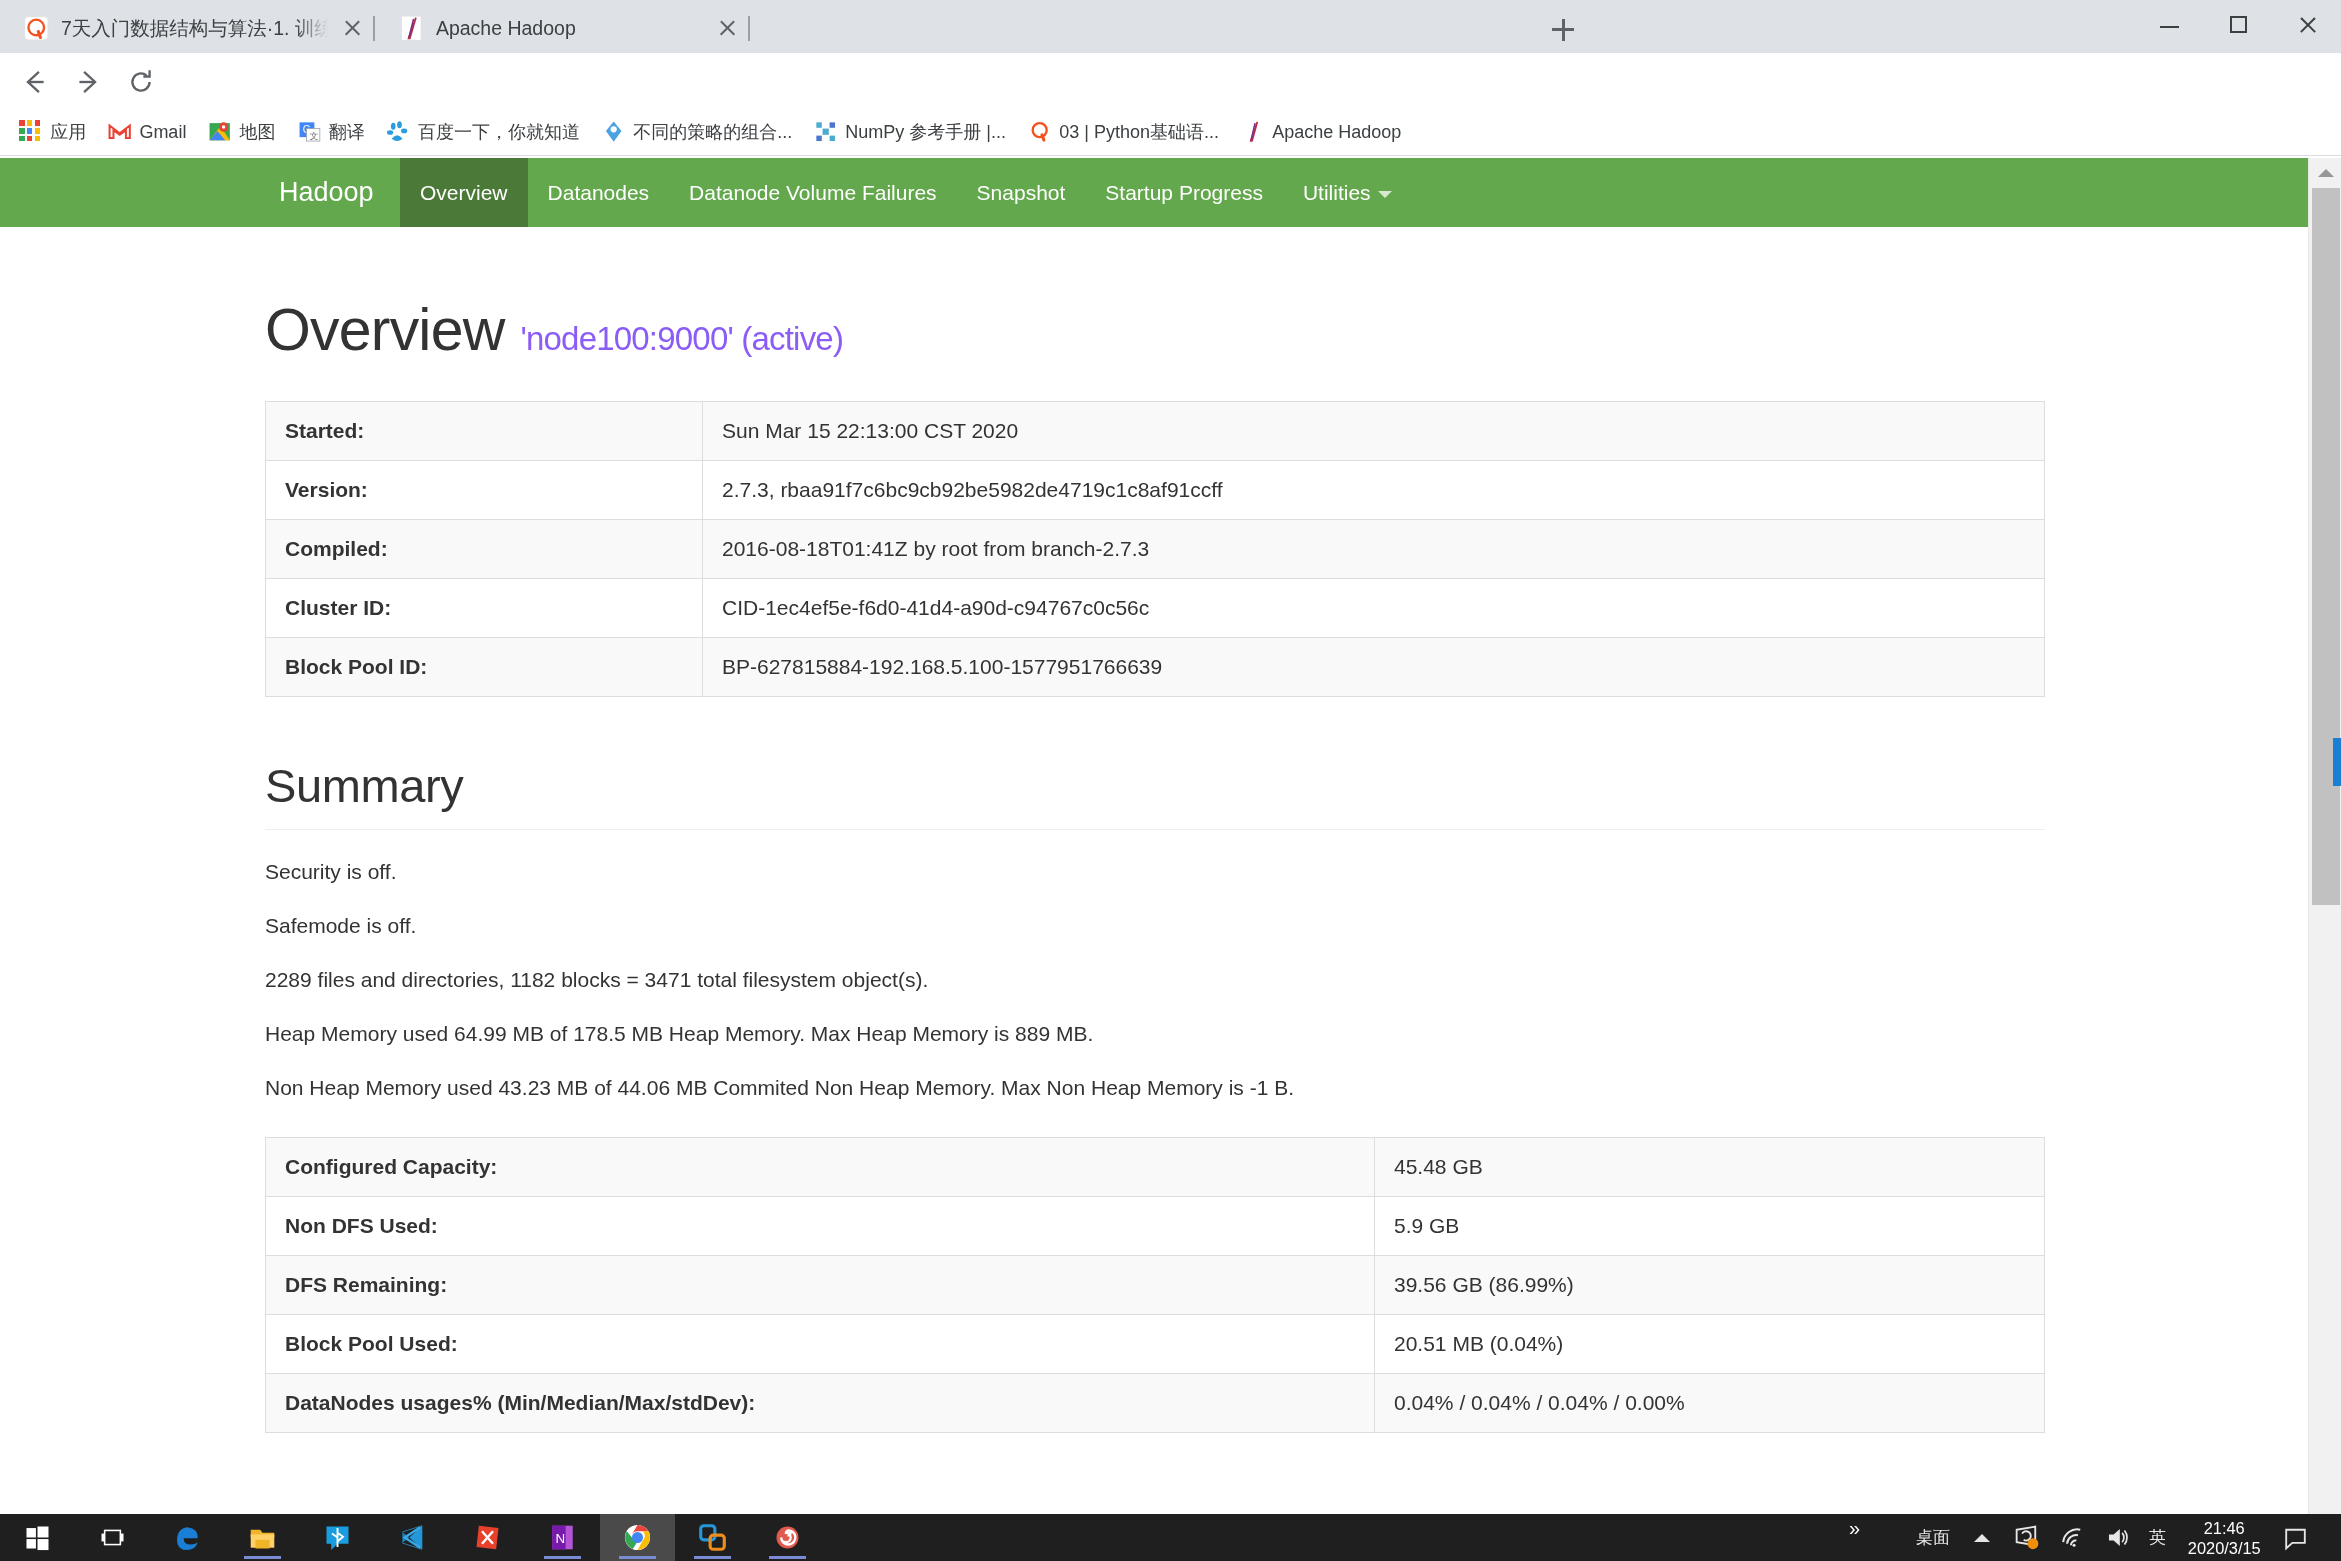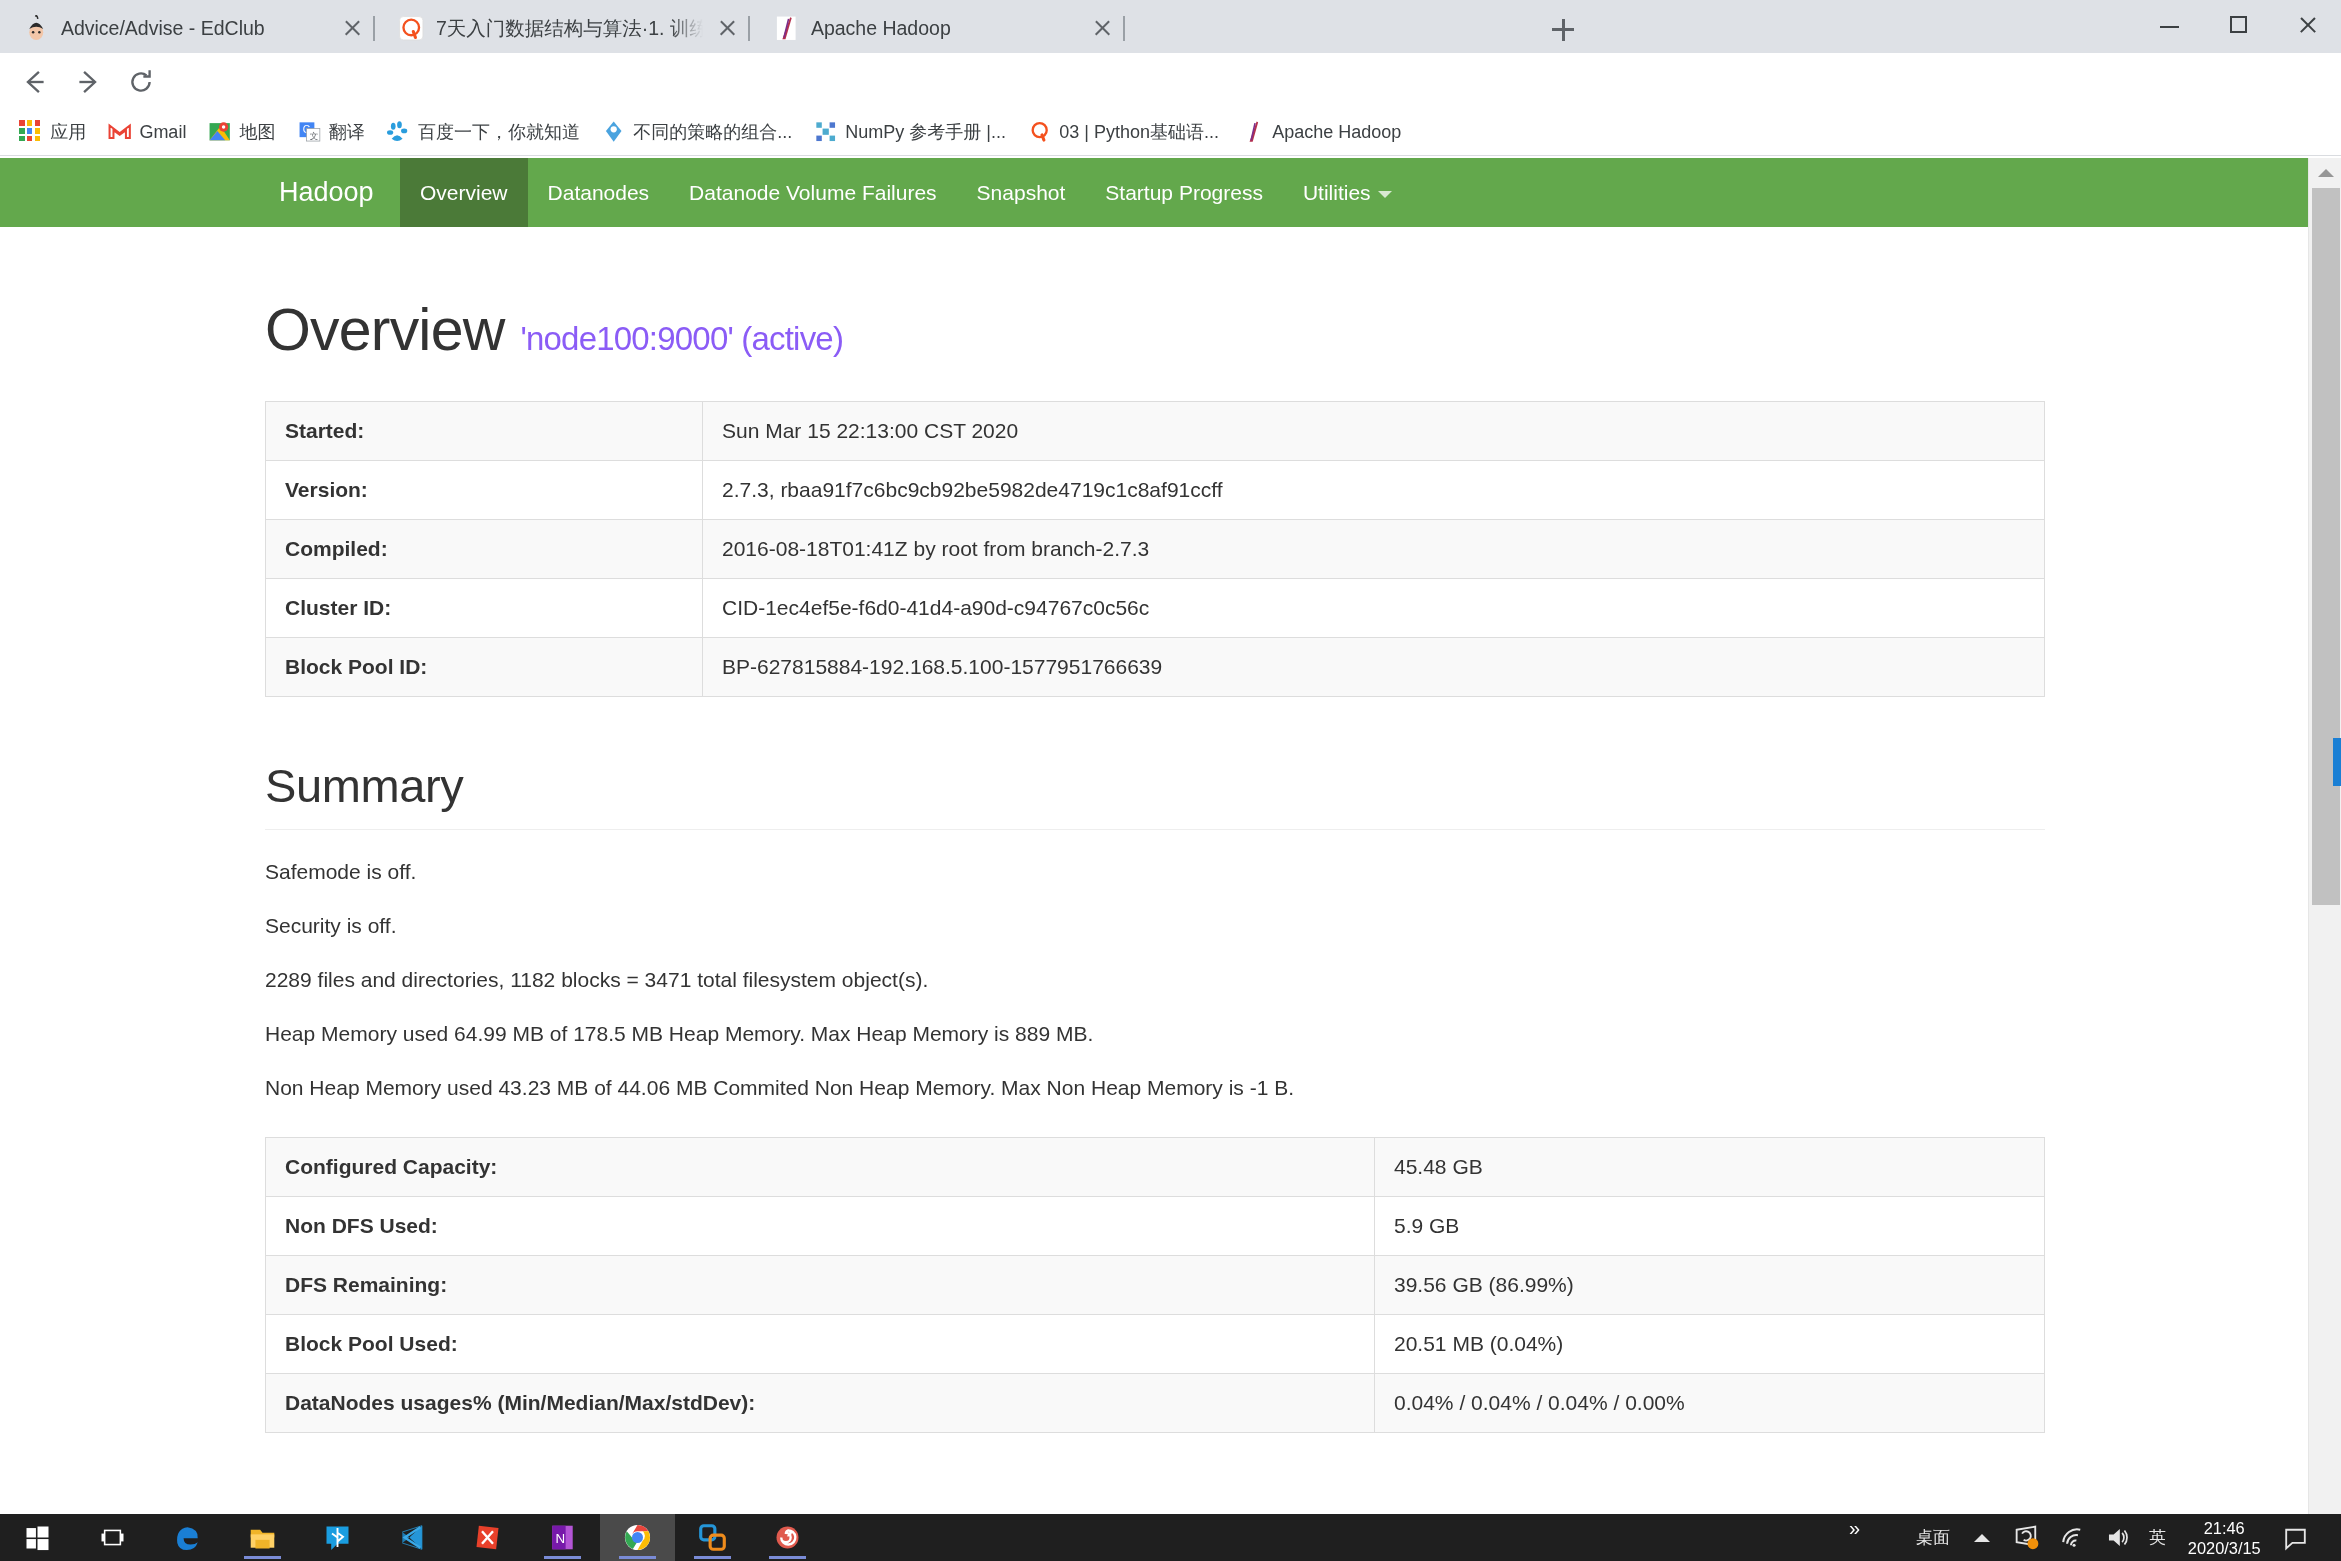--- a/index.html
+++ b/index.html
@@ -202,34 +202,20 @@
 </style>
 </head>
 <body>
 
 <div id="root">
 
   <div class="chrome-top">
 
     <div class="tabstrip">
 
-      <div class="tab">
-        <span class="tab-favicon">
-          <svg viewBox="0 0 34 34" width="26.5" height="26.5">
-            <ellipse cx="17" cy="22" rx="9" ry="10" fill="#f3c6a8"></ellipse>
-            <path d="M8 18 Q17 2 26 18 Q17 12 8 18Z" fill="#2b2b2b"></path>
-            <path d="M16 2 q2 -3 3 3" stroke="#2b2b2b" stroke-width="2" fill="none"></path>
-            <circle cx="13" cy="22" r="1.6" fill="#2b2b2b"></circle>
-            <circle cx="21" cy="22" r="1.6" fill="#2b2b2b"></circle>
-          </svg>
-        </span>
-        <span class="tab-title">Advice/Advise - EdClub</span>
-        <span class="tab-close"></span>
-        <span class="sep"></span>
-      </div>
 
       <div class="tab">
         <span class="tab-favicon">
           <svg viewBox="0 0 34 34" width="26.5" height="26.5">
             <rect x="2" y="2" width="30" height="30" rx="5" fill="#ffffff" stroke="#ddd"></rect>
             <circle cx="17" cy="16" r="10" fill="none" stroke="#f4511e" stroke-width="3"></circle>
             <rect x="19" y="19" width="4" height="12" rx="2" fill="#f4511e" transform="rotate(-20 21 25)"></rect>
           </svg>
         </span>
         <span class="tab-title">7天入门数据结构与算法·1. 训练环</span>
@@ -469,22 +455,22 @@
           <tr>
             <td class="k">Block Pool ID:</td>
             <td class="v">BP-627815884-192.168.5.100-1577951766639</td>
           </tr>
         </tbody>
           </table>
 
         <h2 class="section-title">Summary</h2>
 
         <div class="summary-block">
+          <p class="summary-line">Security is off.</p>
           <p class="summary-line">Safemode is off.</p>
-          <p class="summary-line">Security is off.</p>
           <p class="summary-line">2289 files and directories, 1182 blocks = 3471 total filesystem object(s).</p>
           <p class="summary-line">Heap Memory used 64.99 MB of 178.5 MB Heap Memory. Max Heap Memory is 889 MB.</p>
           <p class="summary-line">Non Heap Memory used 43.23 MB of 44.06 MB Commited Non Heap Memory. Max Non Heap Memory is -1 B.</p>
         </div>
 
         <table class="kv wide">
           <tbody>
               <tr>
             <td class="k">Configured Capacity:</td>
             <td class="v">45.48 GB</td>

